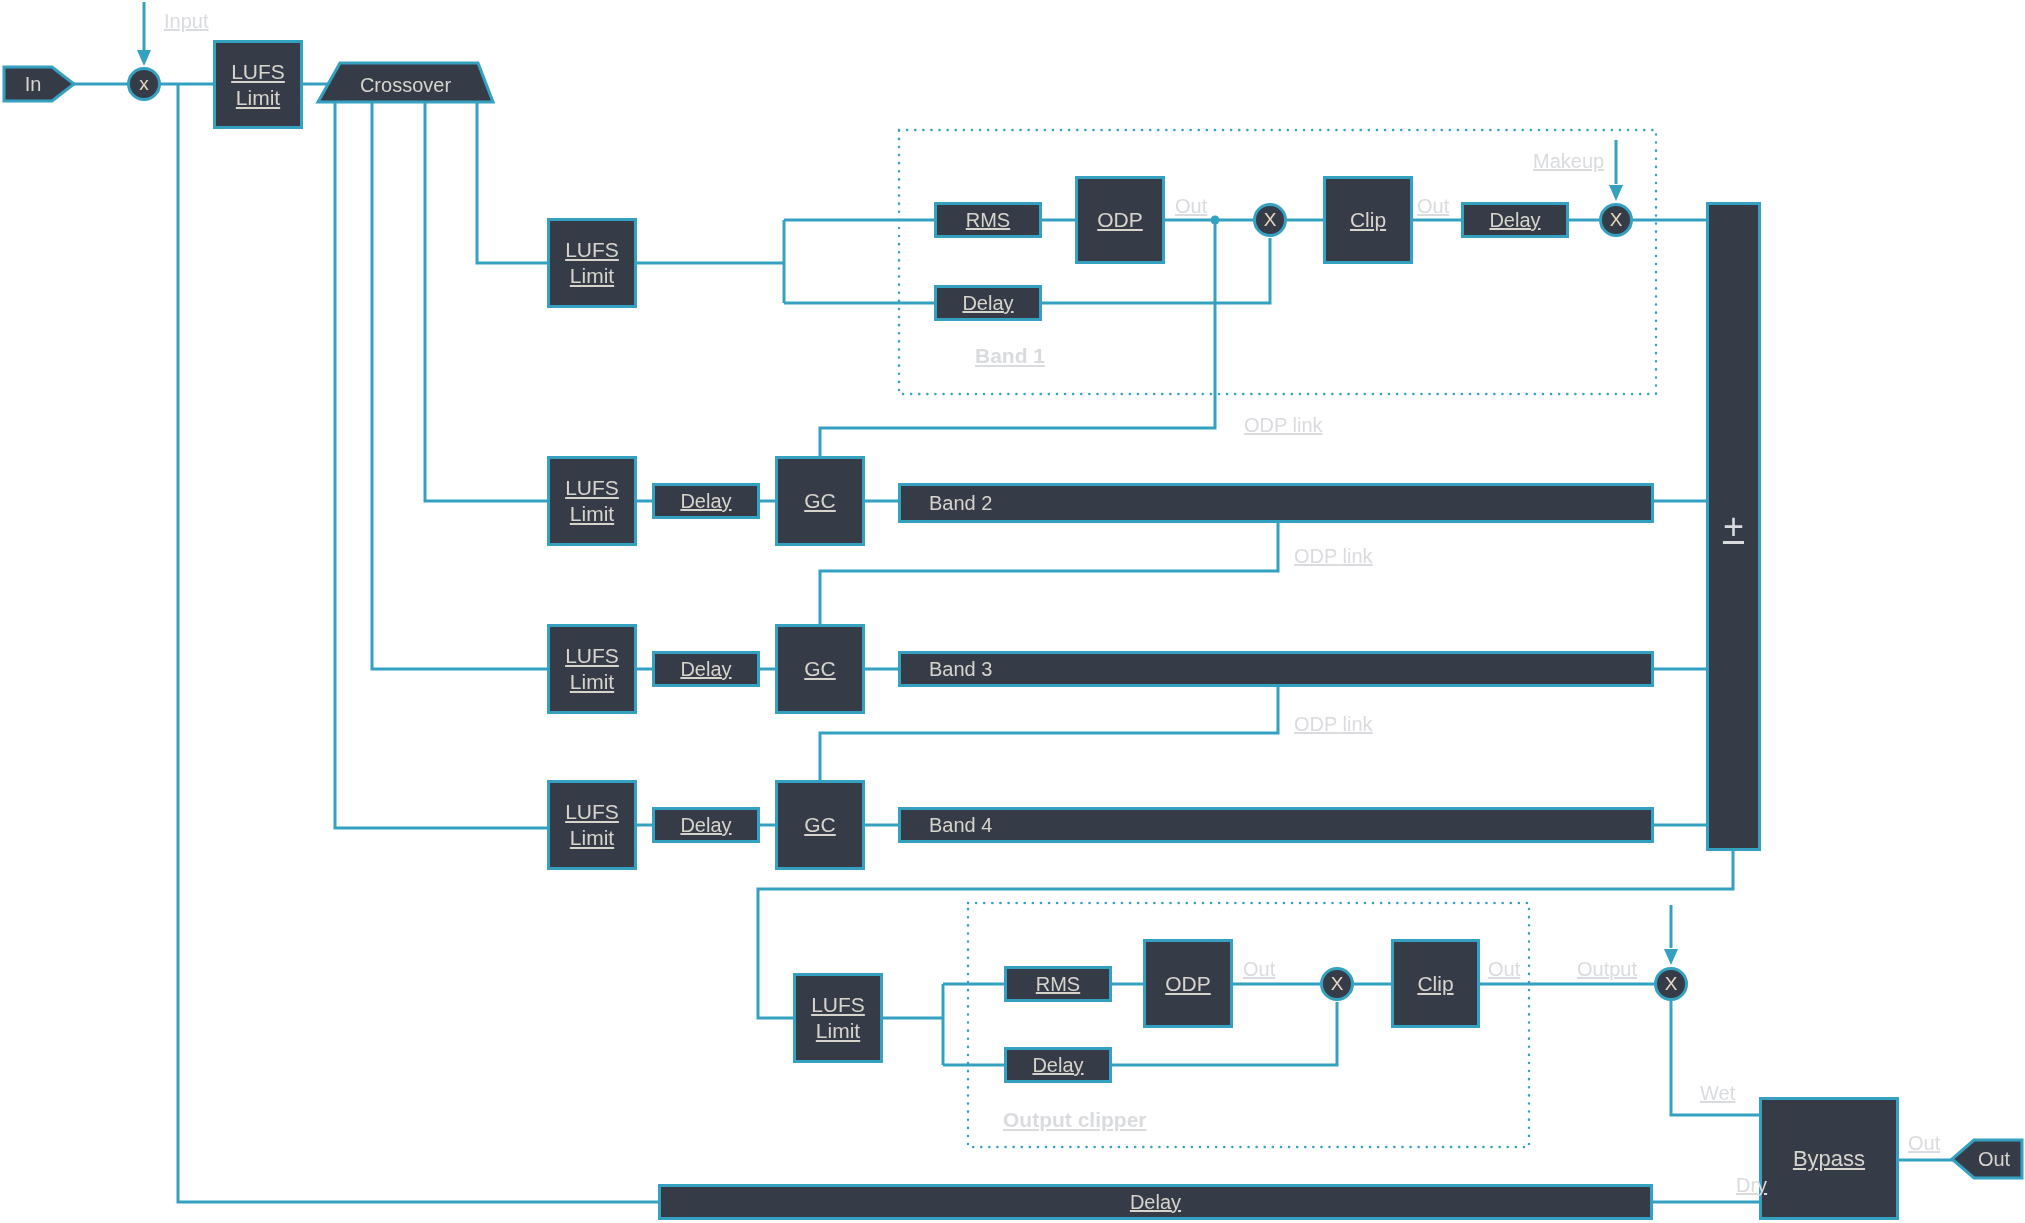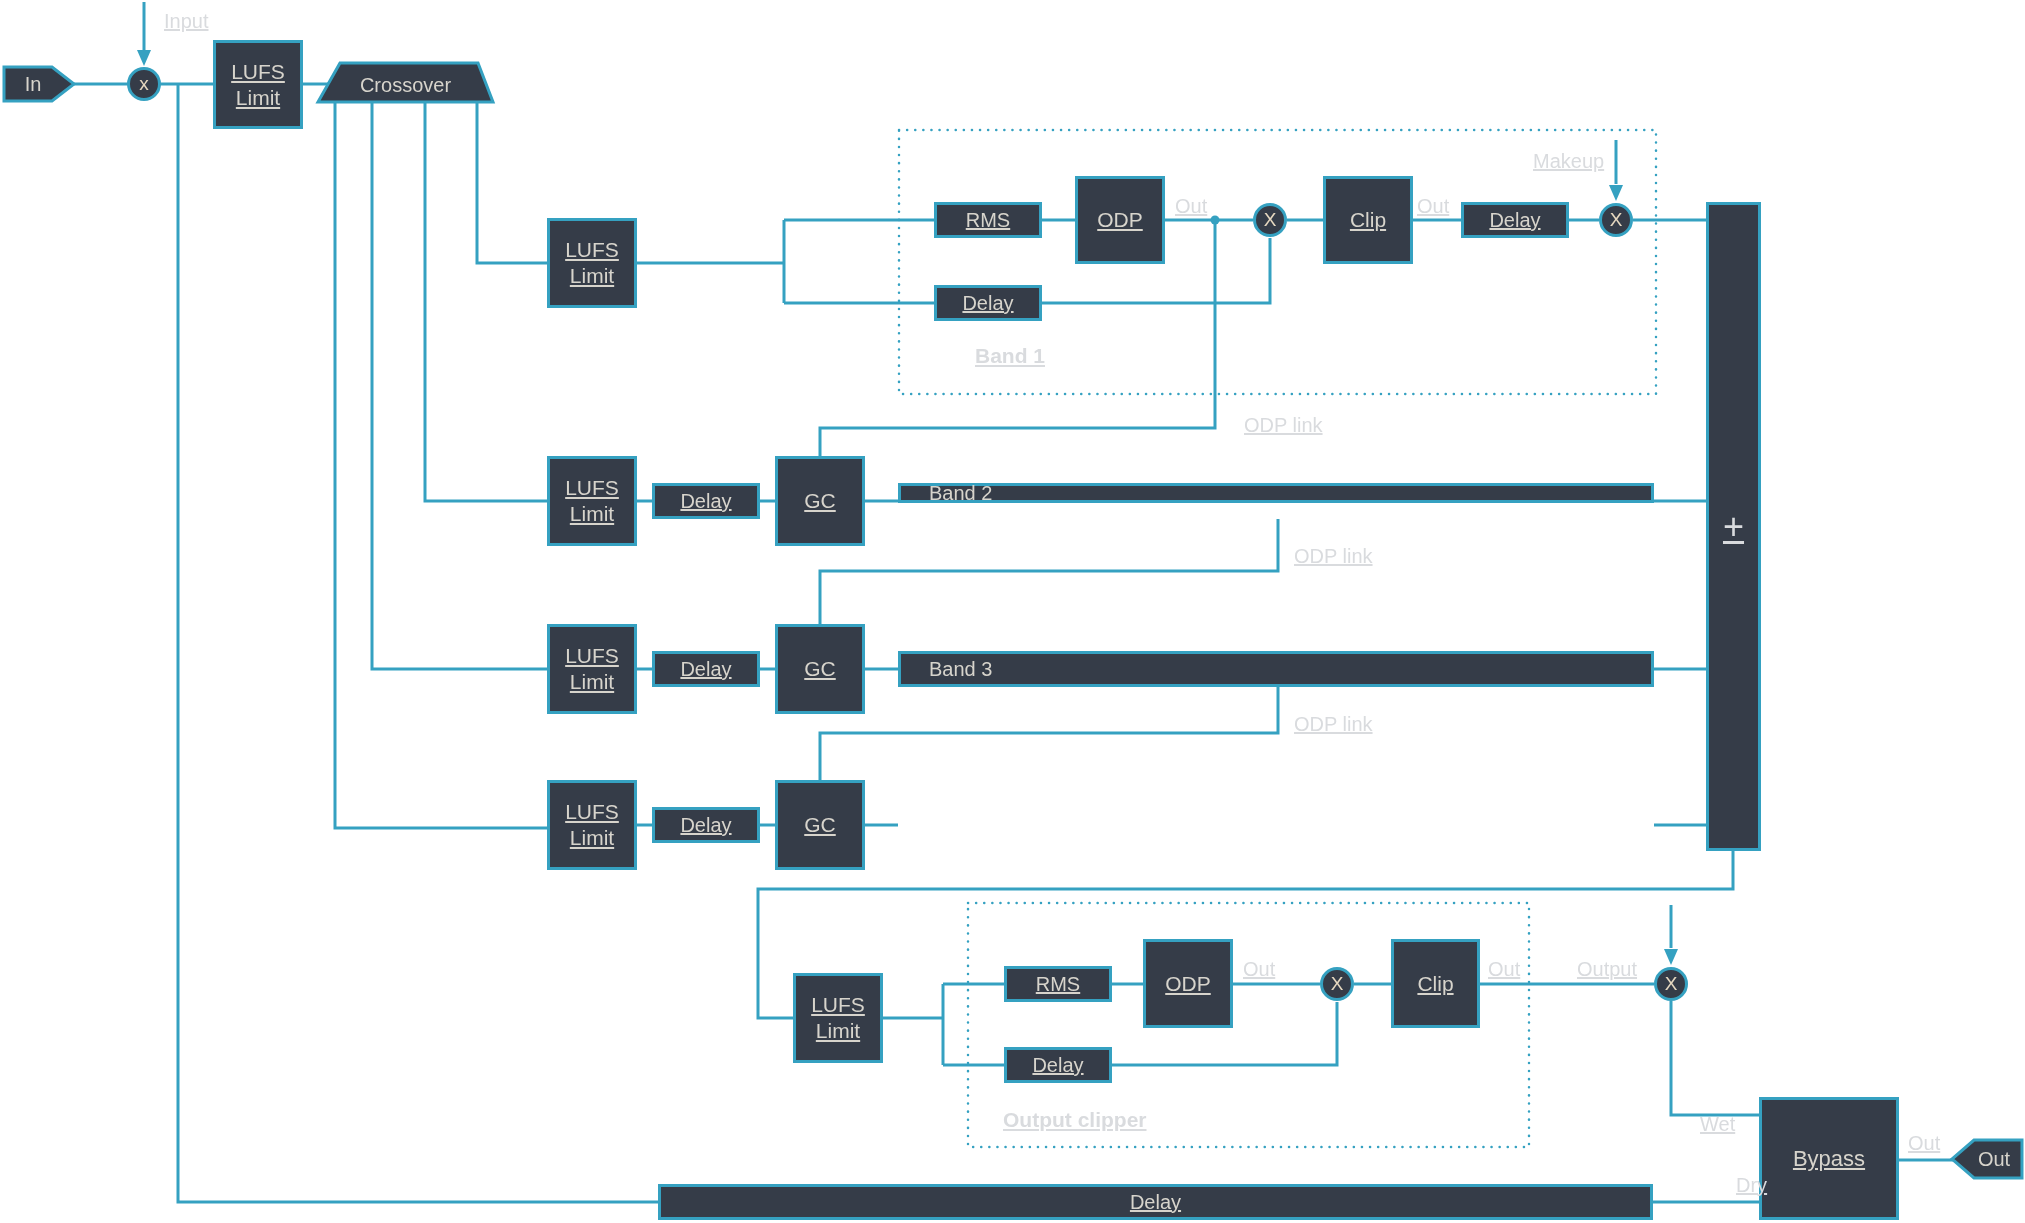--- a/index.html
+++ b/index.html
@@ -130,45 +130,46 @@
   <div class="box" style="left:1461px;top:202px;width:108px;height:36px;font-size:20px;">Delay</div>
   <div class="lbl" style="left:1175px;top:195px;">Out</div>
   <div class="lbl" style="left:1417px;top:195px;">Out</div>
   <div class="lbl" style="left:1533px;top:150px;">Makeup</div>
   <div class="lbl b" style="left:975px;top:344px;">Band 1</div>
   <div class="lbl" style="left:1244px;top:414px;">ODP link</div>
 
   <div class="box" style="left:547px;top:456px;width:90px;height:90px;">LUFS Limit</div>
   <div class="box" style="left:652px;top:483px;width:108px;height:36px;font-size:20px;">Delay</div>
   <div class="box" style="left:775px;top:456px;width:90px;height:90px;">GC</div>
-  <div class="bar" style="left:898px;top:483px;width:756px;height:20px;">Band 2</div>
+  <div class="bar" style="left:898px;top:483px;width:756px;height:40px;">Band 2</div>
   <div class="lbl" style="left:1294px;top:545px;">ODP link</div>
 
   <div class="box" style="left:547px;top:624px;width:90px;height:90px;">LUFS Limit</div>
   <div class="box" style="left:652px;top:651px;width:108px;height:36px;font-size:20px;">Delay</div>
   <div class="box" style="left:775px;top:624px;width:90px;height:90px;">GC</div>
   <div class="bar" style="left:898px;top:651px;width:756px;height:36px;">Band 3</div>
   <div class="lbl" style="left:1294px;top:713px;">ODP link</div>
 
   <div class="box" style="left:547px;top:780px;width:90px;height:90px;">LUFS Limit</div>
   <div class="box" style="left:652px;top:807px;width:108px;height:36px;font-size:20px;">Delay</div>
   <div class="box" style="left:775px;top:780px;width:90px;height:90px;">GC</div>
+  <div class="bar" style="left:898px;top:807px;width:756px;height:36px;">Band 4</div>
 
   <div class="box plus" style="left:1706px;top:202px;width:55px;height:649px;">+</div>
 
   <div class="box" style="left:793px;top:973px;width:90px;height:90px;">LUFS Limit</div>
   <div class="box" style="left:1004px;top:966px;width:108px;height:36px;font-size:20px;">RMS</div>
   <div class="box" style="left:1004px;top:1047px;width:108px;height:36px;font-size:20px;">Delay</div>
   <div class="box" style="left:1143px;top:939px;width:90px;height:89px;">ODP</div>
   <div class="box" style="left:1391px;top:939px;width:89px;height:89px;">Clip</div>
   <div class="lbl" style="left:1243px;top:958px;">Out</div>
   <div class="lbl" style="left:1488px;top:958px;">Out</div>
   <div class="lbl b" style="left:1003px;top:1108px;">Output clipper</div>
   <div class="lbl" style="left:1577px;top:958px;">Output</div>
 
   <div class="box" style="left:658px;top:1184px;width:995px;height:36px;font-size:20px;">Delay</div>
   <div class="box" style="left:1759px;top:1097px;width:140px;height:123px;font-size:22px;">Bypass</div>
-  <div class="lbl" style="left:1700px;top:1113px;">Wet</div>
+  <div class="lbl" style="left:1700px;top:1082px;">Wet</div>
   <div class="lbl" style="left:1697px;top:1174px;margin-left:39px;">Dry</div>
   <div class="lbl" style="left:1908px;top:1132px;">Out</div>
   <div class="lbl" style="left:164px;top:10px;">Input</div>
 
 </div>
 
 </body></html>

